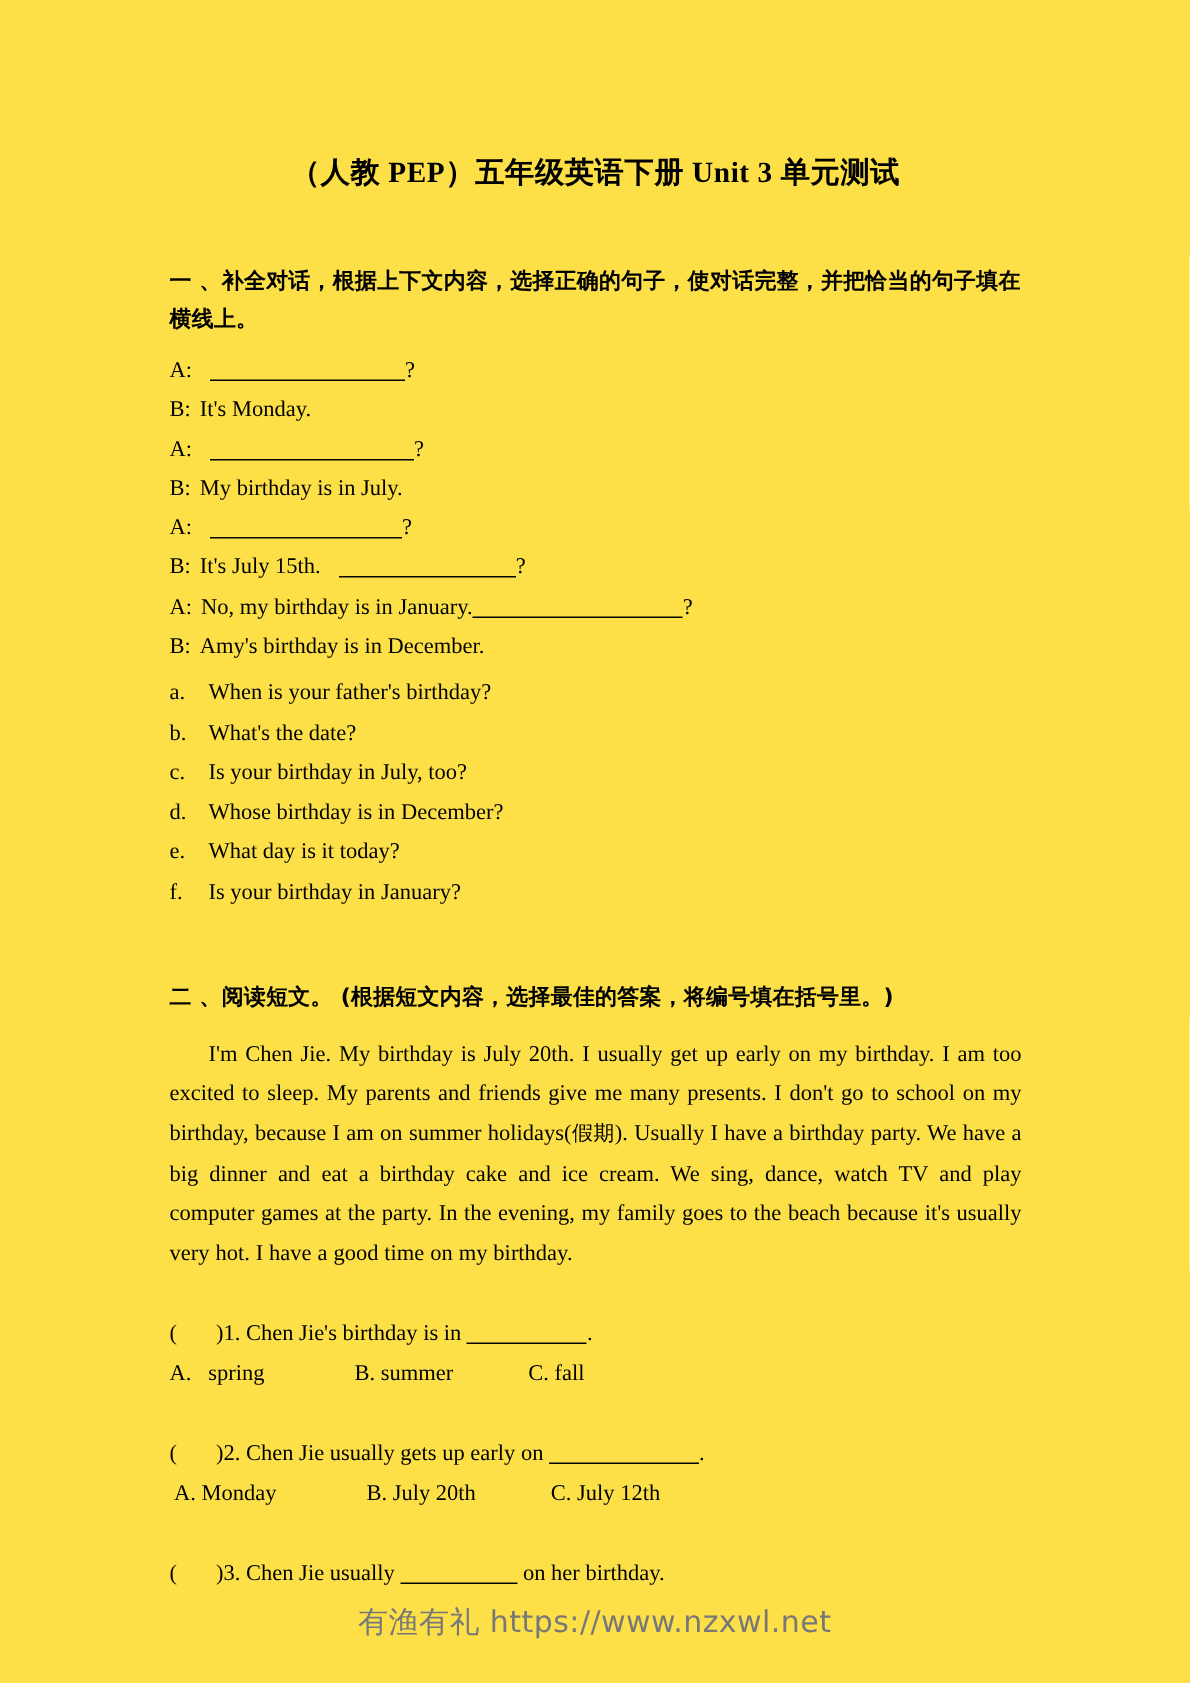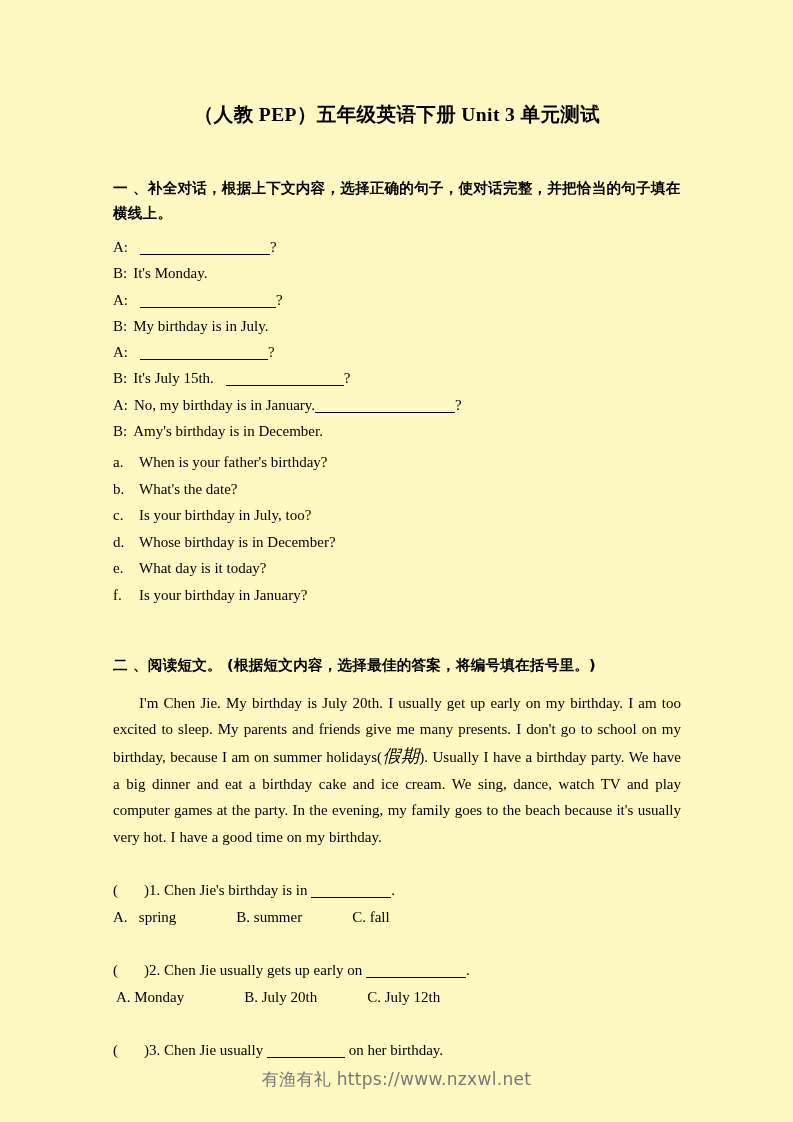--- a/index.html
+++ b/index.html
@@ -13,21 +13,21 @@
     position: relative;
     font-family: "Liberation Serif", "DejaVu Serif", serif;
     color: #000000;
     overflow: hidden;
   }
   .page {
     position: absolute;
     left: 0; top: 0;
     width: 793px;
     height: 1122px;
-    background: #fef9c3;
+    background: #fde047;
   }
   .content {
     position: absolute;
     left: 113px;
     top: 0;
     width: 568px;
   }
 
   
   .doc-title {
@@ -95,40 +95,39 @@
     margin-top: 12px;
     font-size: 15px;
     line-height: 26.6px;
     text-align: justify;
     text-justify: inter-word;
     text-indent: 26px;
     word-spacing: 0.2px;
   }
   .passage .cn {
     font-family: "DejaVu Sans", "Liberation Sans", sans-serif;
-    font-size: 18px;
-    font-style: italic;
+    font-size: 14px;
   }
 
   
   .mcq { margin-top: 27px; }
   .mcline { font-size: 15px; line-height: 26.5px; white-space: pre; }
   .paren-gap { display: inline-block; width: 26px; }
   .choice-gap-a { display: inline-block; width: 60px; }
   .choice-gap-b { display: inline-block; width: 50px; }
 
   
   .footer {
     position: absolute;
     left: 0;
     top: 1068px;
     width: 793px;
     text-align: center;
     font-family: "DejaVu Sans", "Liberation Sans", sans-serif;
-    font-size: 17px;
+    font-size: 20px;
     color: #787878;
     letter-spacing: 0.3px;
   }
 </style>
 </head>
 <body>
 
 <div class="page">
 
   <div class="content">

